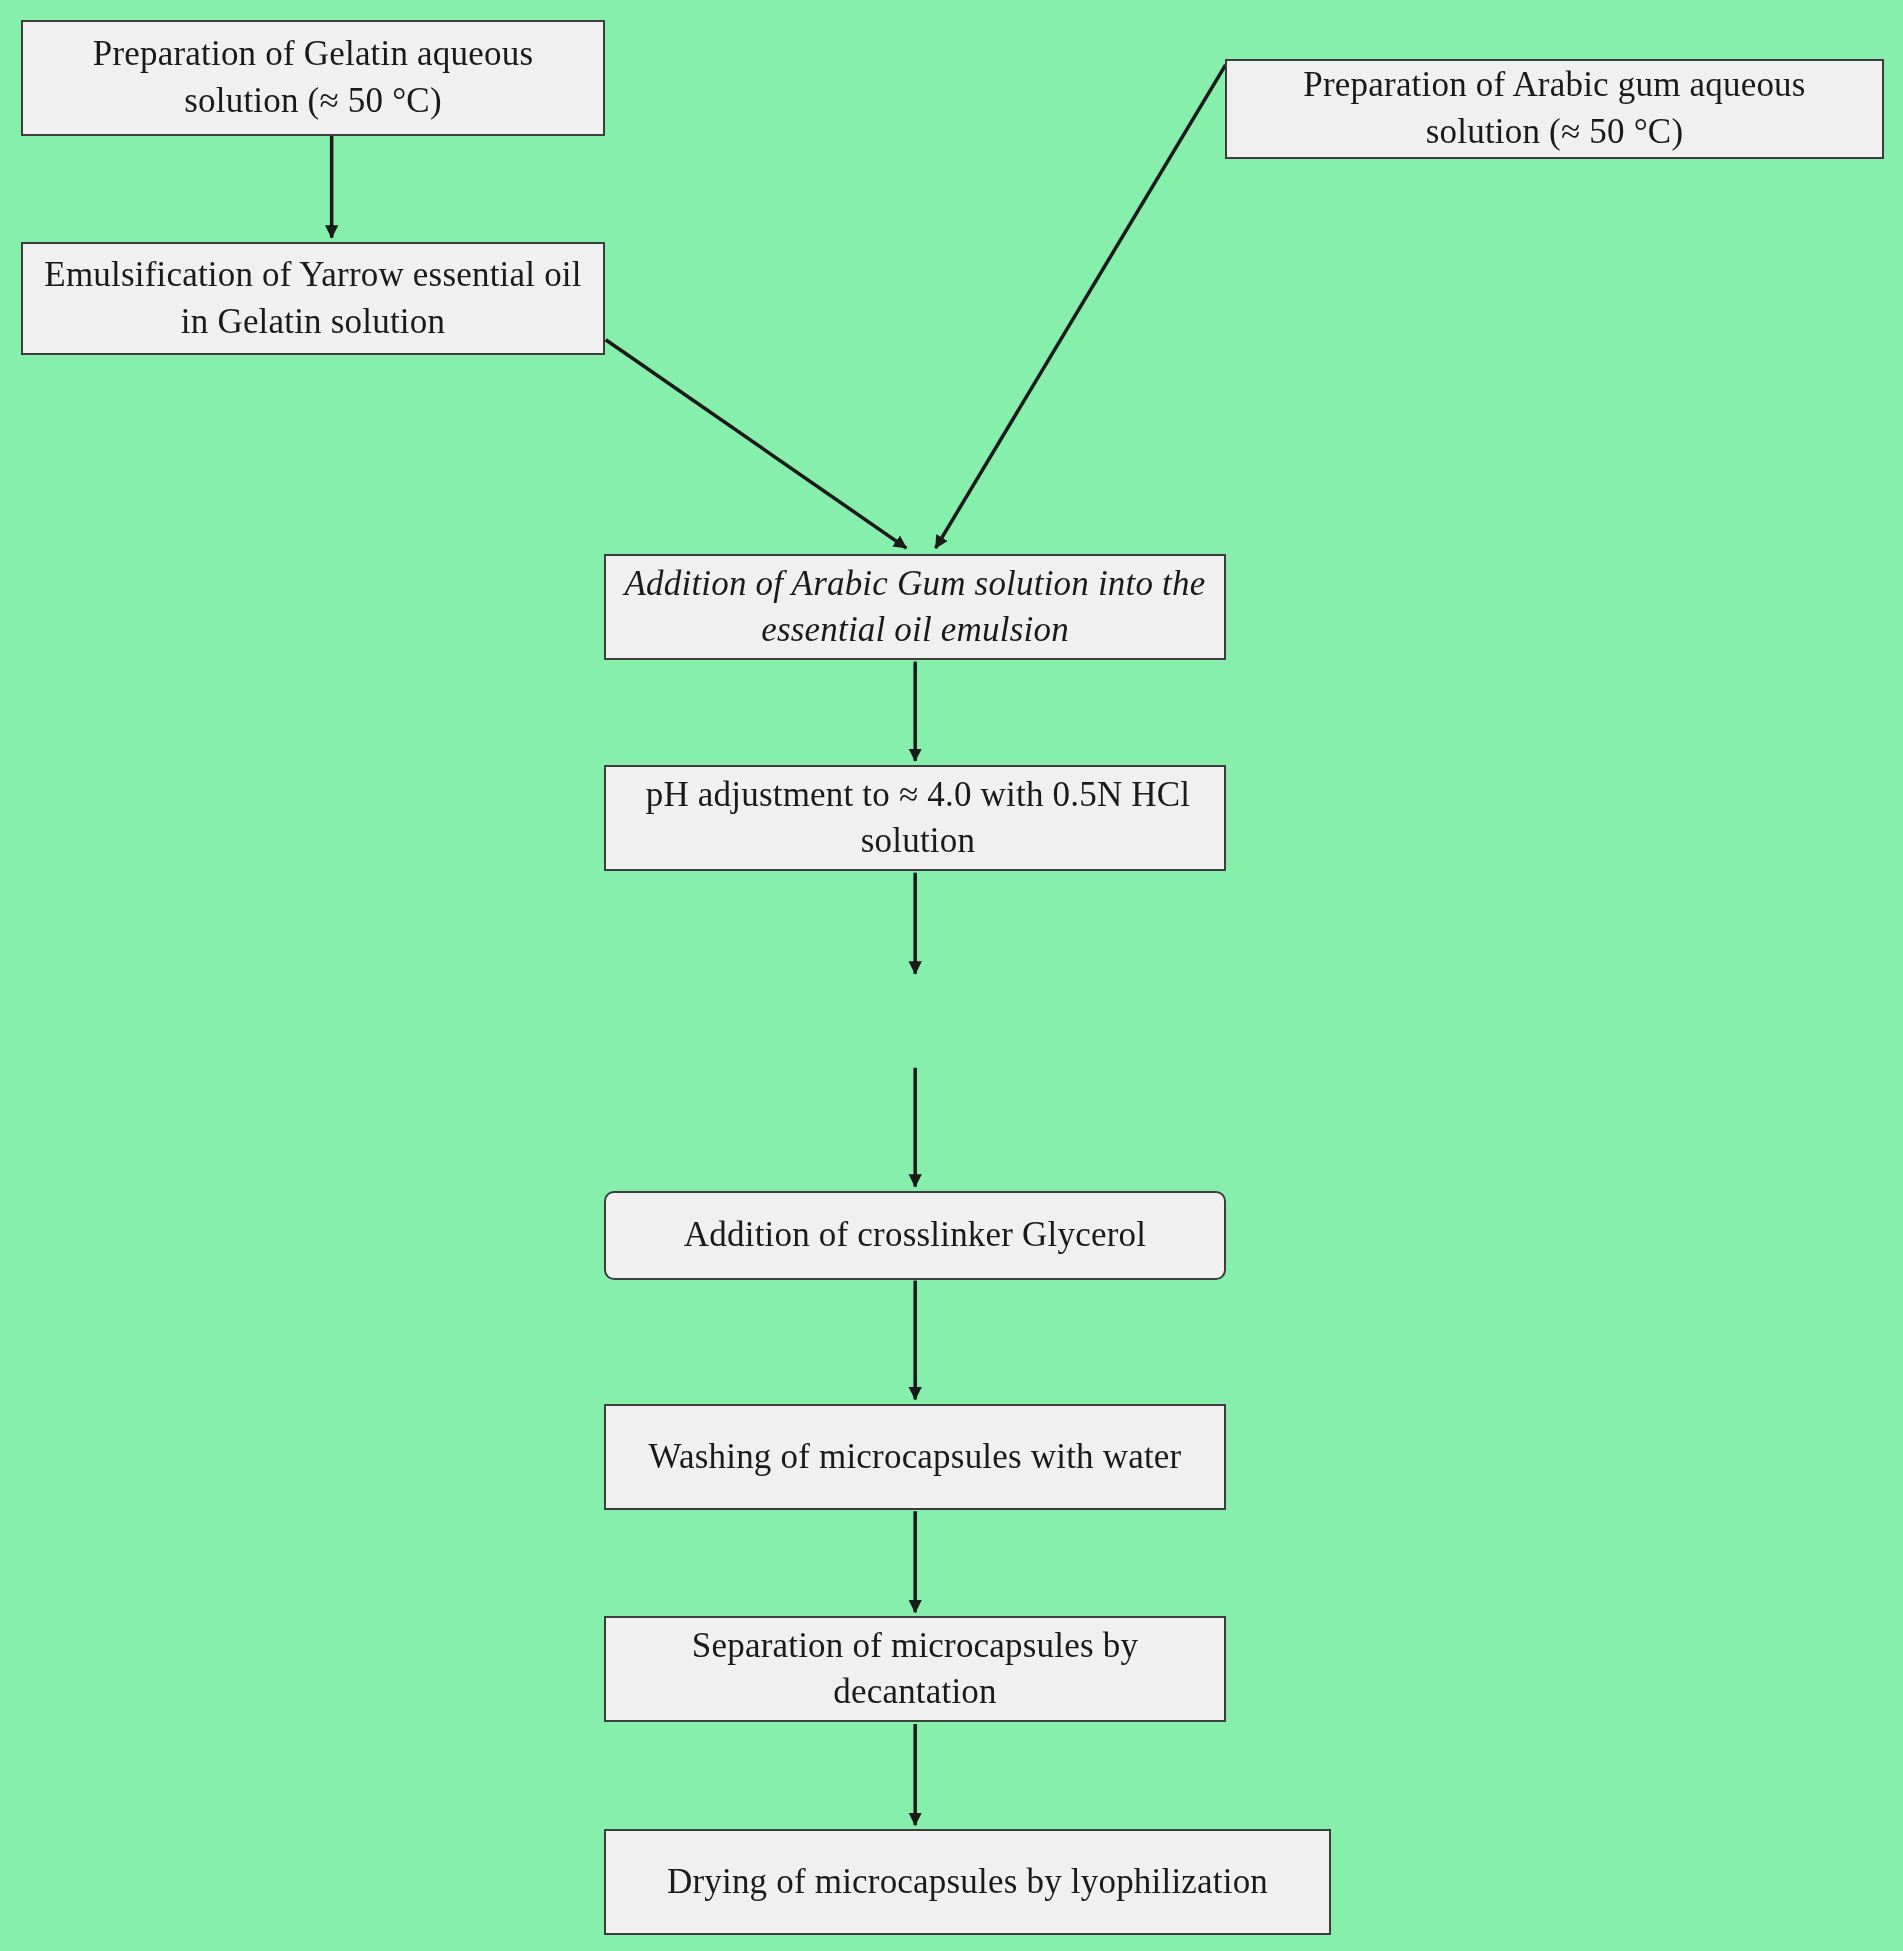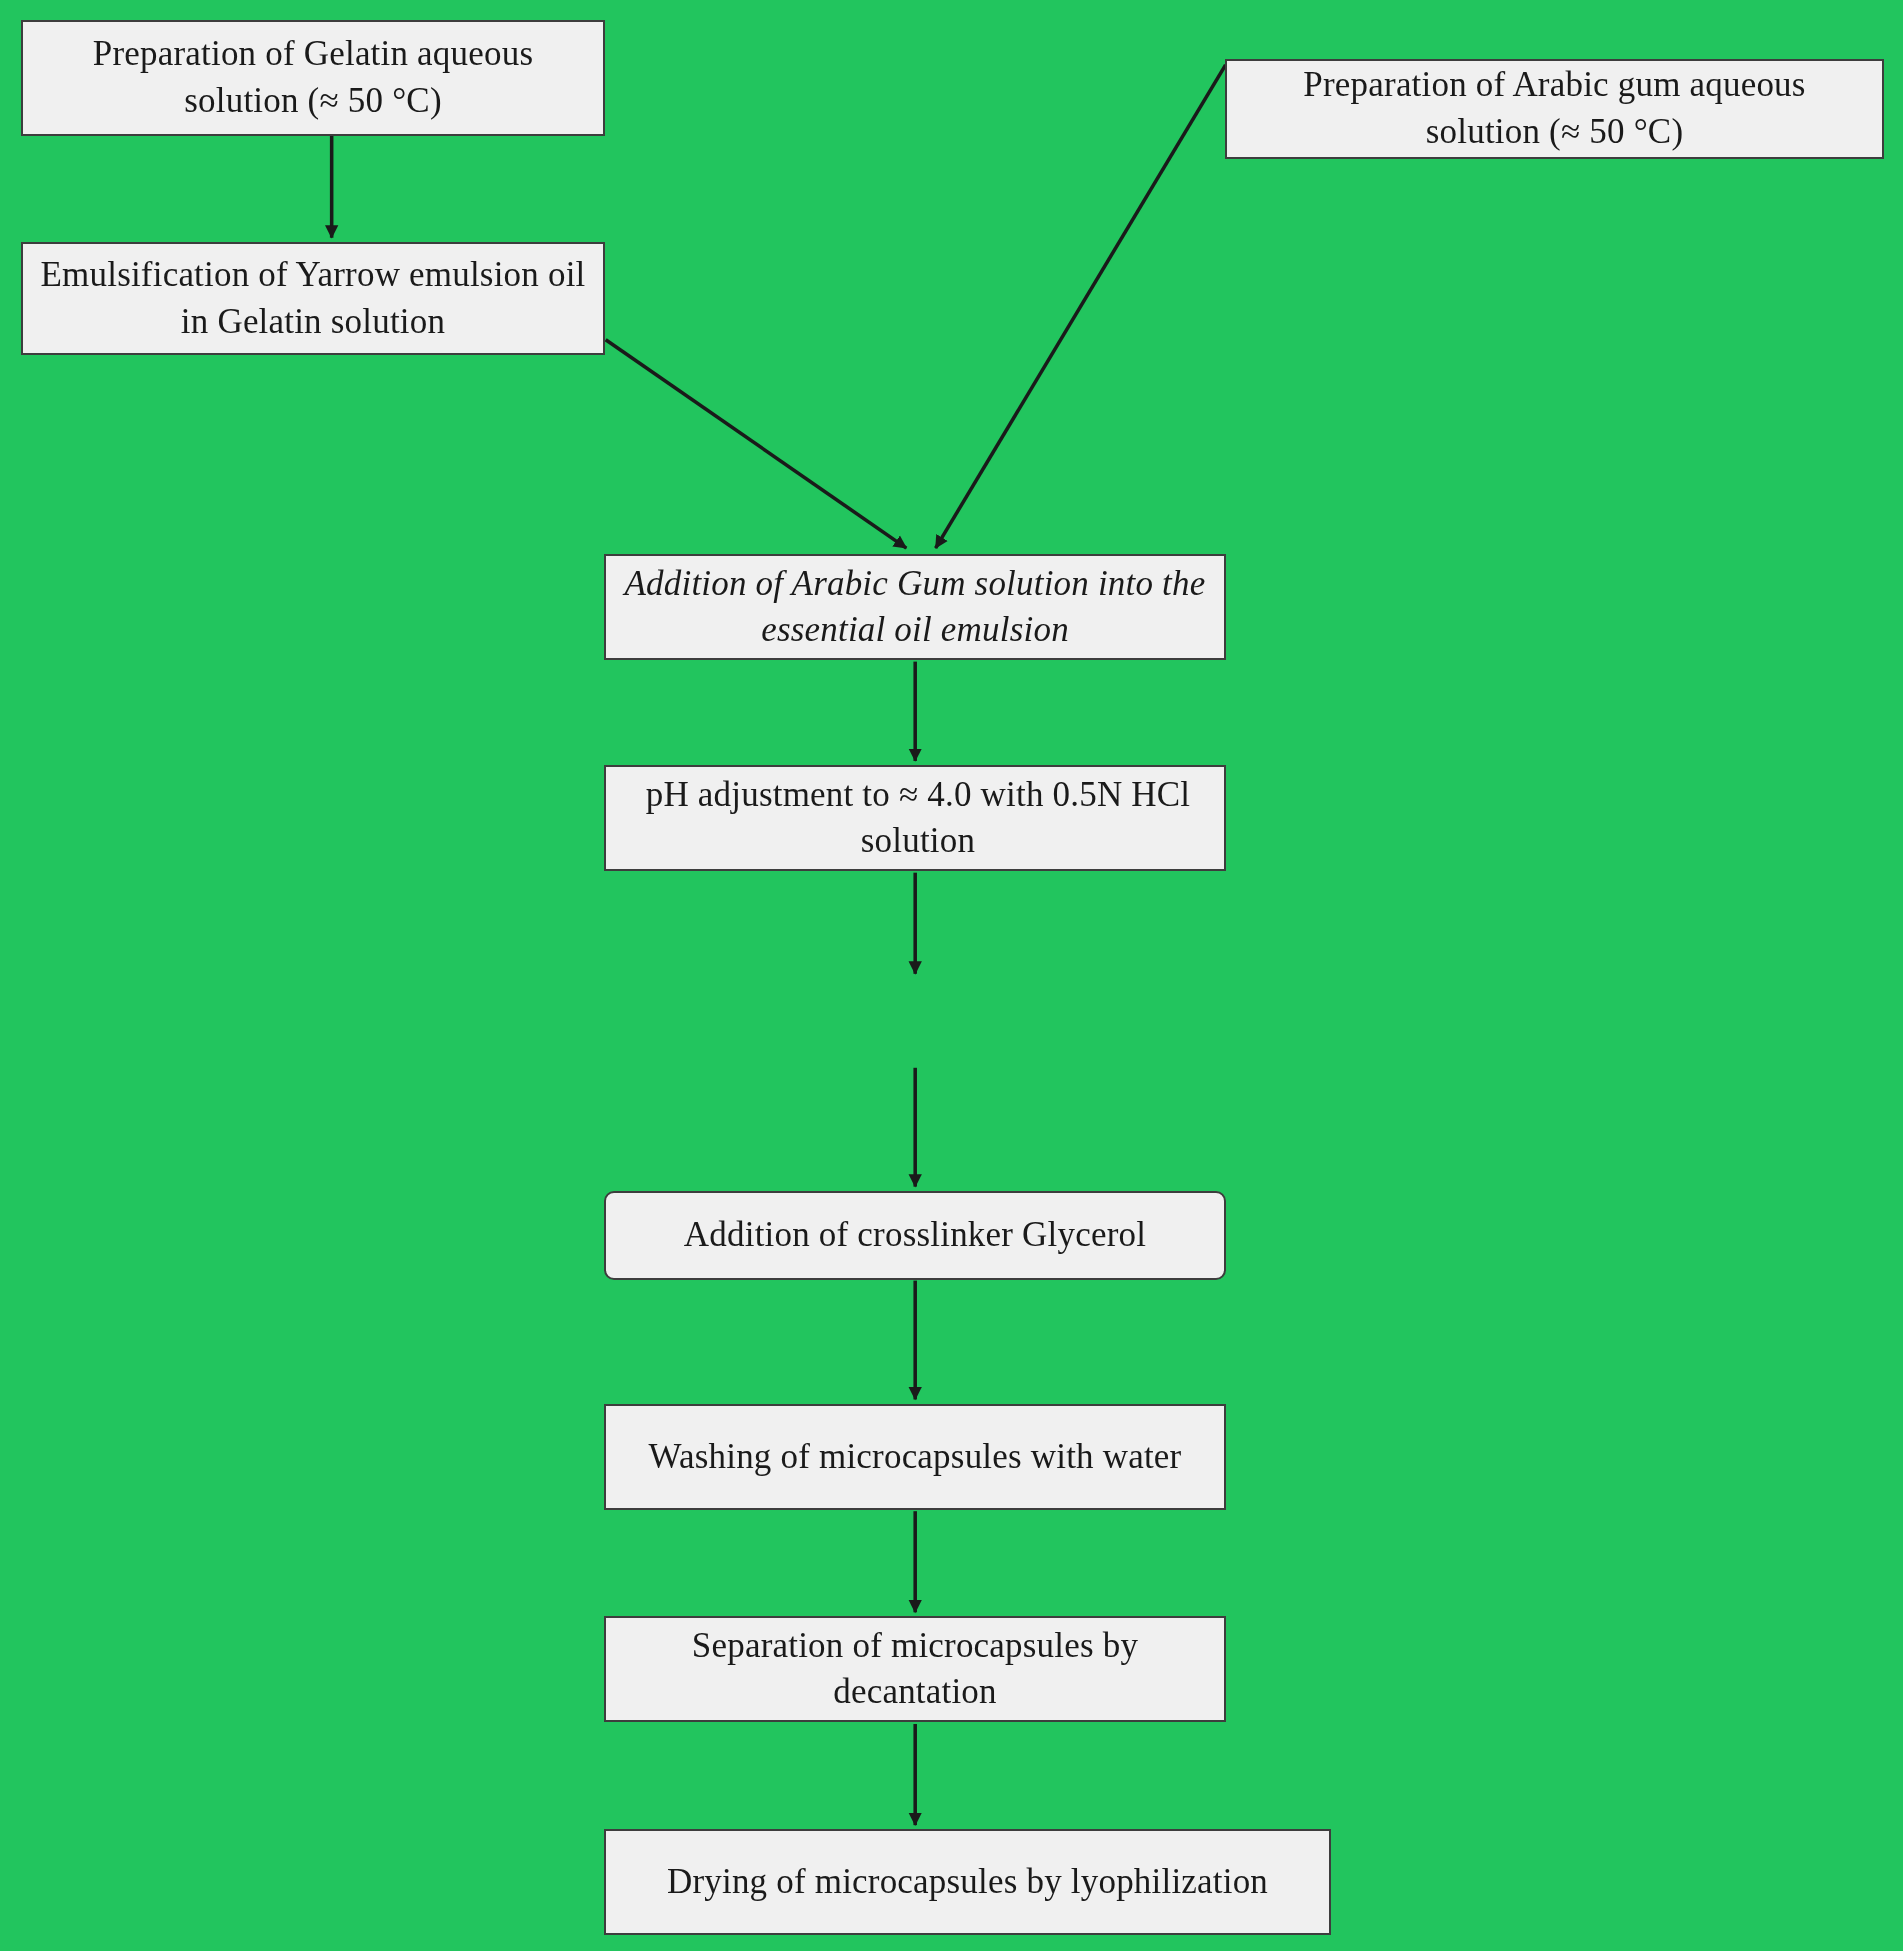--- a/index.html
+++ b/index.html
@@ -7,21 +7,21 @@
     padding: 0;
     background: #ffffff;
   }
   body {
     font-family: "Liberation Serif", "DejaVu Serif", serif;
   }
   #canvas {
     position: relative;
     width: 1904px;
     height: 1952px;
-    background: #22c55e;
+    background: #86efac;
     overflow: hidden;
   }
   .node {
     position: absolute;
     box-sizing: border-box;
     background: #f0f0f0;
     border: 2.7px solid #3d3d3d;
     display: flex;
     align-items: center;
     justify-content: center;
@@ -83,21 +83,21 @@
 
   <div class="node" id="node-gelatin-prep" style="left:21px; top:19.5px; width:584px; height:116px;">
     <span class="label">Preparation of Gelatin aqueous solution (≈ 50 °C)</span>
   </div>
 
   <div class="node" id="node-arabic-gum-prep" style="left:1225px; top:19.5px; width:659px; height:100px;margin-top:39px;">
     <span class="label">Preparation of Arabic gum aqueous solution (≈ 50 °C)</span>
   </div>
 
   <div class="node" id="node-emulsification" style="left:21px; top:242px; width:584px; height:113px;">
-    <span class="label">Emulsification of Yarrow emulsion oil in Gelatin solution</span>
+    <span class="label">Emulsification of Yarrow essential oil in Gelatin solution</span>
   </div>
 
   <div class="node" id="node-addition-arabic-gum" style="left:604px; top:554px; width:622px; height:106px;font-style:italic;">
     <span class="label">Addition of Arabic Gum solution into the essential oil emulsion</span>
   </div>
 
   <div class="node" id="node-ph-adjustment" style="left:604px; top:765px; width:622px; height:106px;padding-left:22px;">
     <span class="label">pH adjustment to ≈ 4.0 with 0.5N HCl solution</span>
   </div>
 

